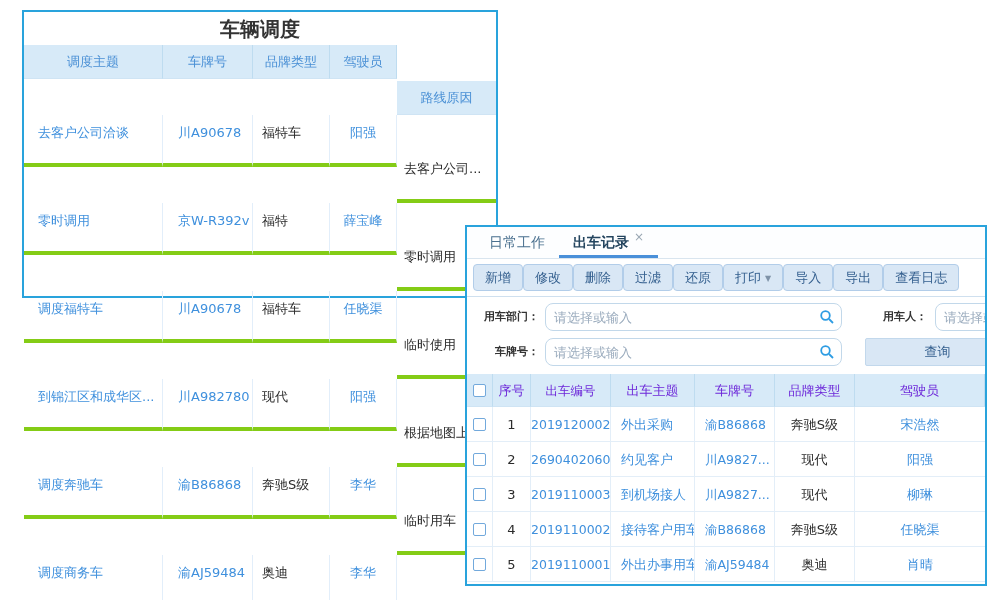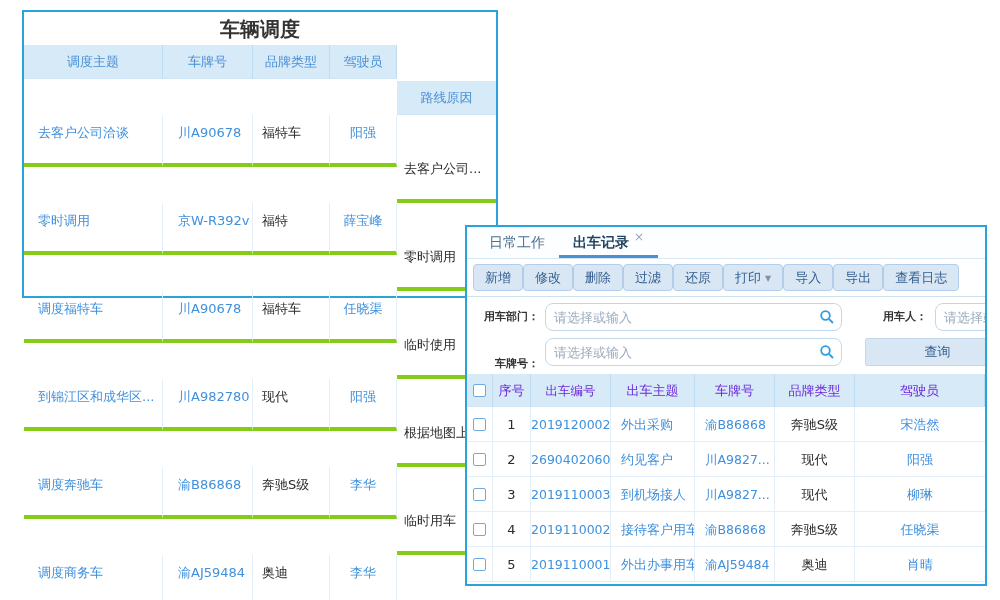--- a/index.html
+++ b/index.html
@@ -157,21 +157,21 @@
     <div class="flabel" style="left:0; top:6px; width:72px;">用车部门：</div>
     <input class="finput" style="left: 78px; top: 6px; width: 297px;" placeholder="请选择或输入">
     <svg class="ficon" style="left:352px; top:12px;" viewBox="0 0 16 16">
       <circle cx="6.5" cy="6.5" r="4.3" fill="none" stroke="#2d9ce3" stroke-width="1.8"></circle>
       <line x1="10" y1="10" x2="14" y2="14" stroke="#2d9ce3" stroke-width="1.8"></line>
     </svg>
 
     <div class="flabel" style="left:395px; top:6px; width:65px;">用车人：</div>
     <input class="finput" style="left: 468px; top: 6px; width: 240px;" placeholder="请选择或输入">
 
-    <div class="flabel" style="left:0; top:53px; width:72px;">车牌号：</div>
+    <div class="flabel" style="left:0; top:41px; width:72px;">车牌号：</div>
     <input class="finput" style="left: 78px; top: 41px; width: 297px;" placeholder="请选择或输入">
     <svg class="ficon" style="left:352px; top:47px;" viewBox="0 0 16 16">
       <circle cx="6.5" cy="6.5" r="4.3" fill="none" stroke="#2d9ce3" stroke-width="1.8"></circle>
       <line x1="10" y1="10" x2="14" y2="14" stroke="#2d9ce3" stroke-width="1.8"></line>
     </svg>
 
     <button class="qbtn" style="left:398px; top:41px; width:145px;">查询</button>
   </div>
 
   <div class="grid">

